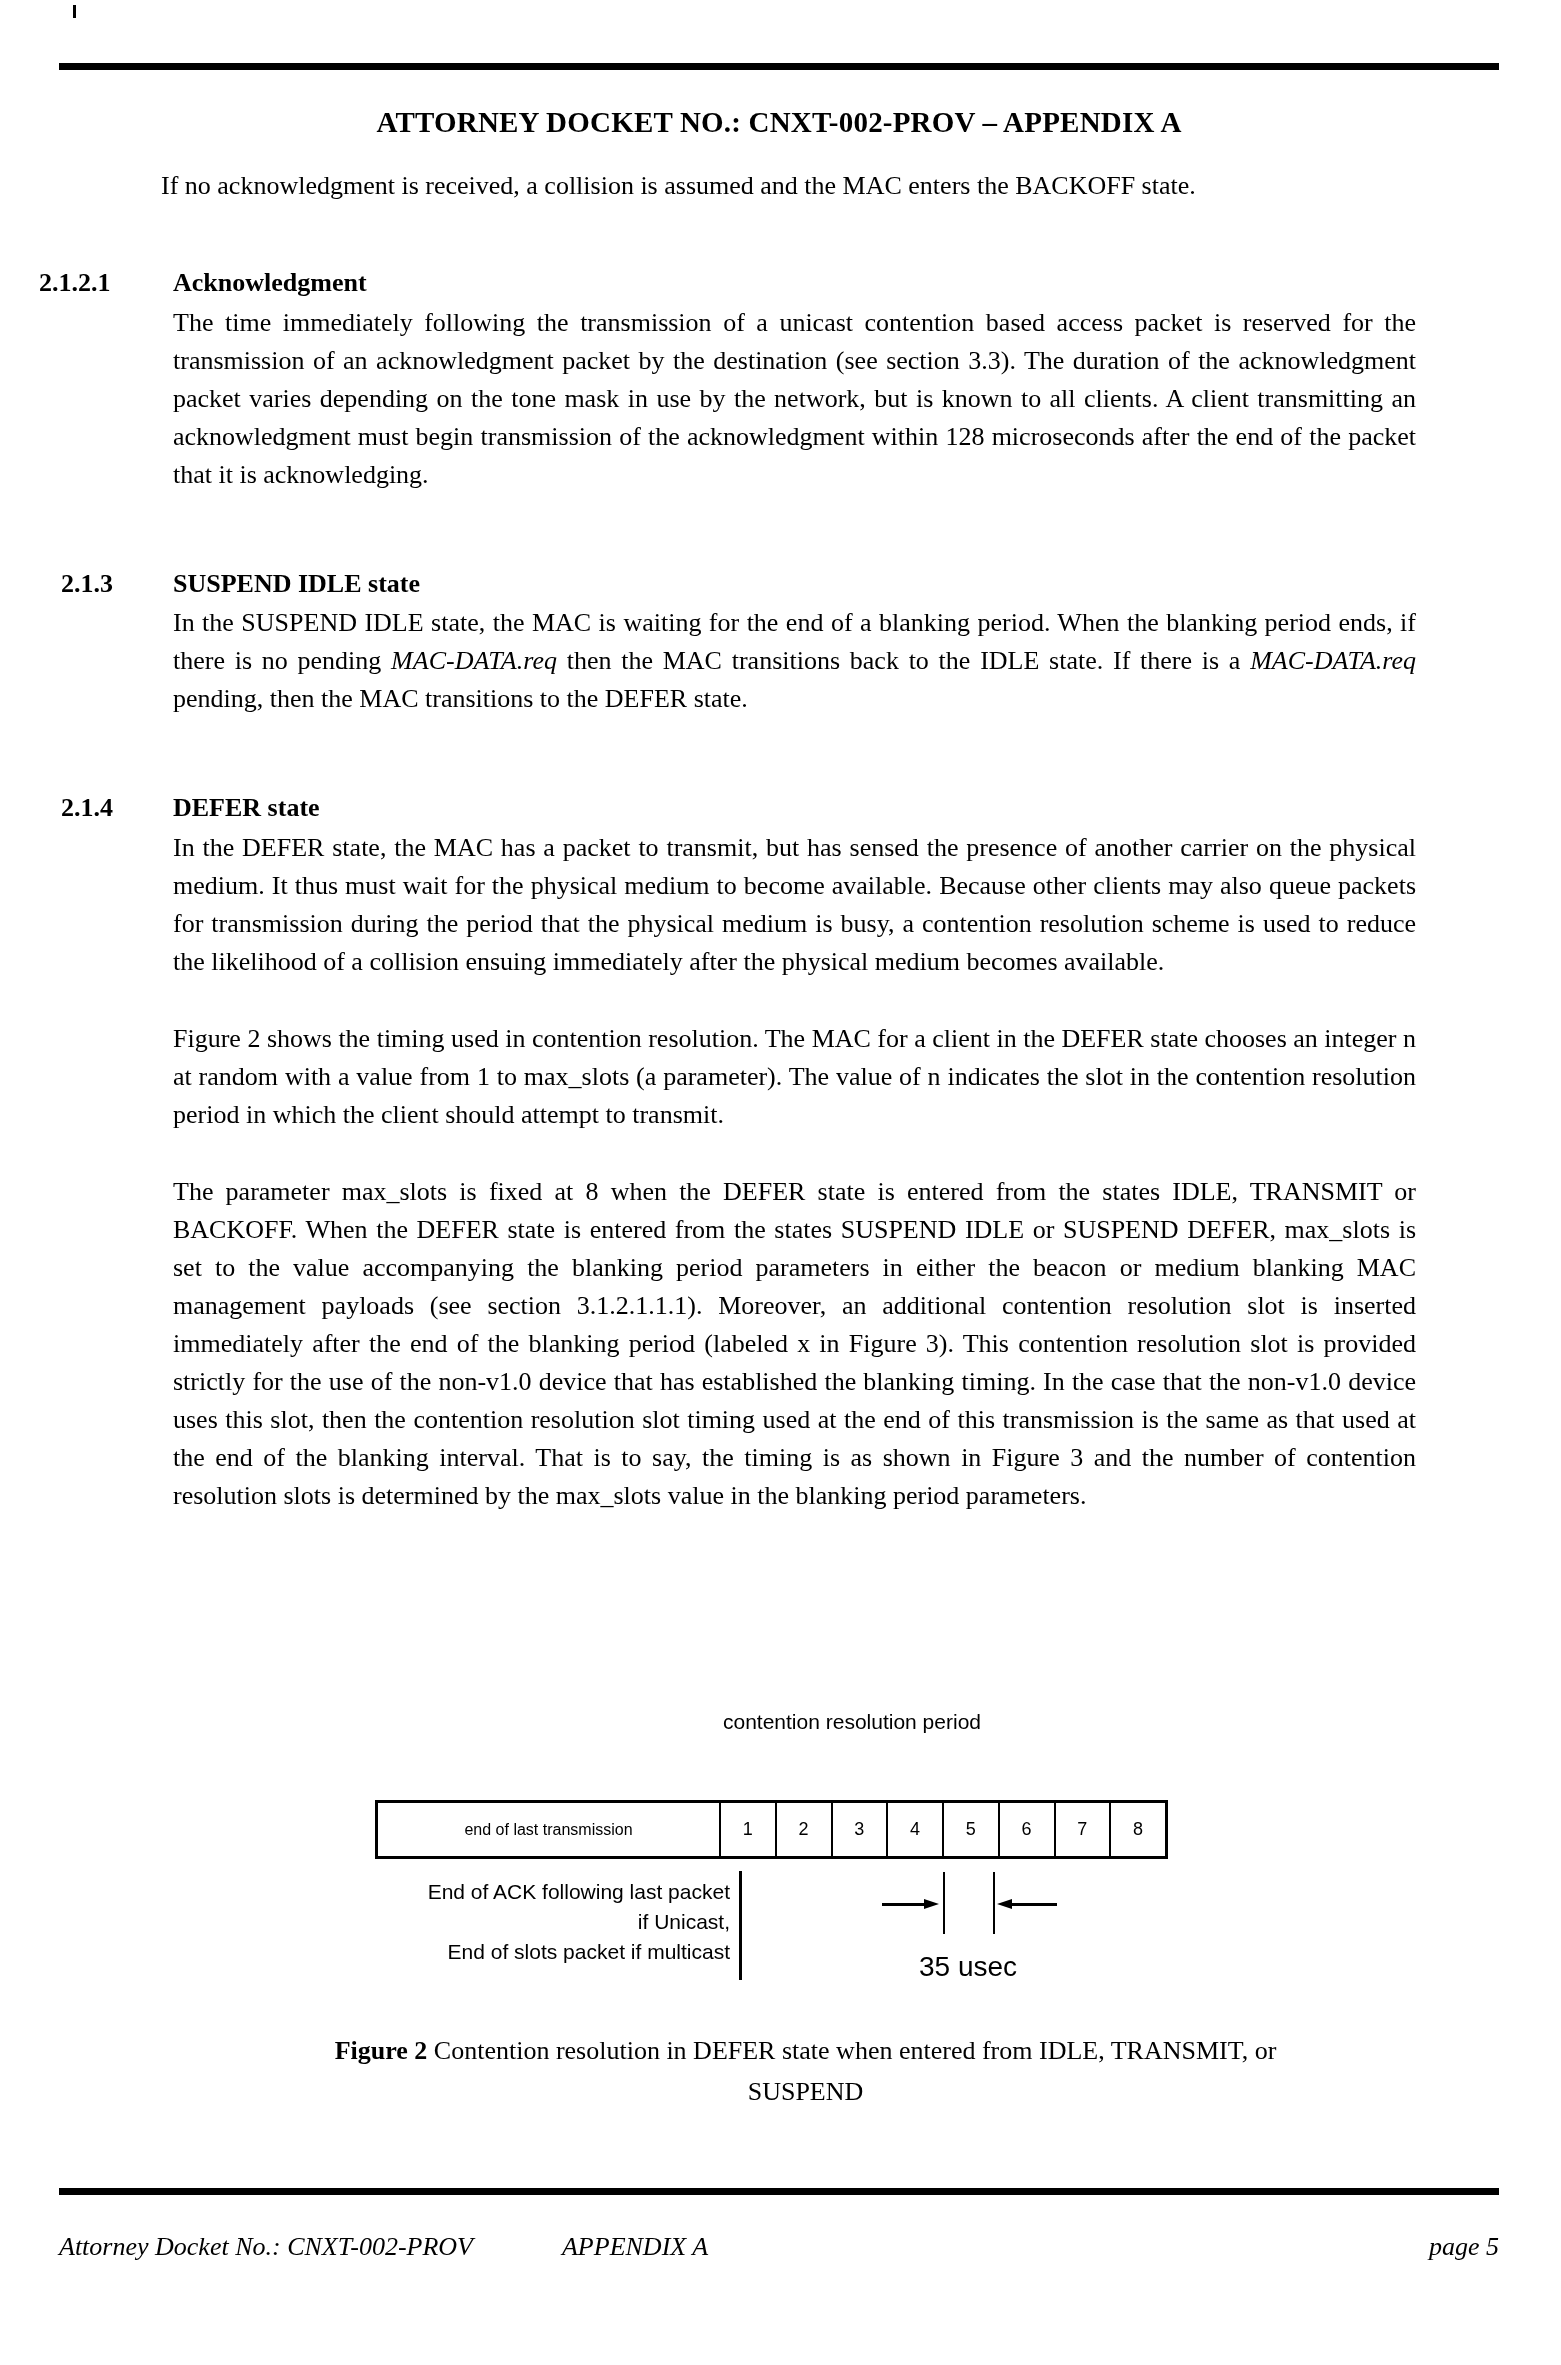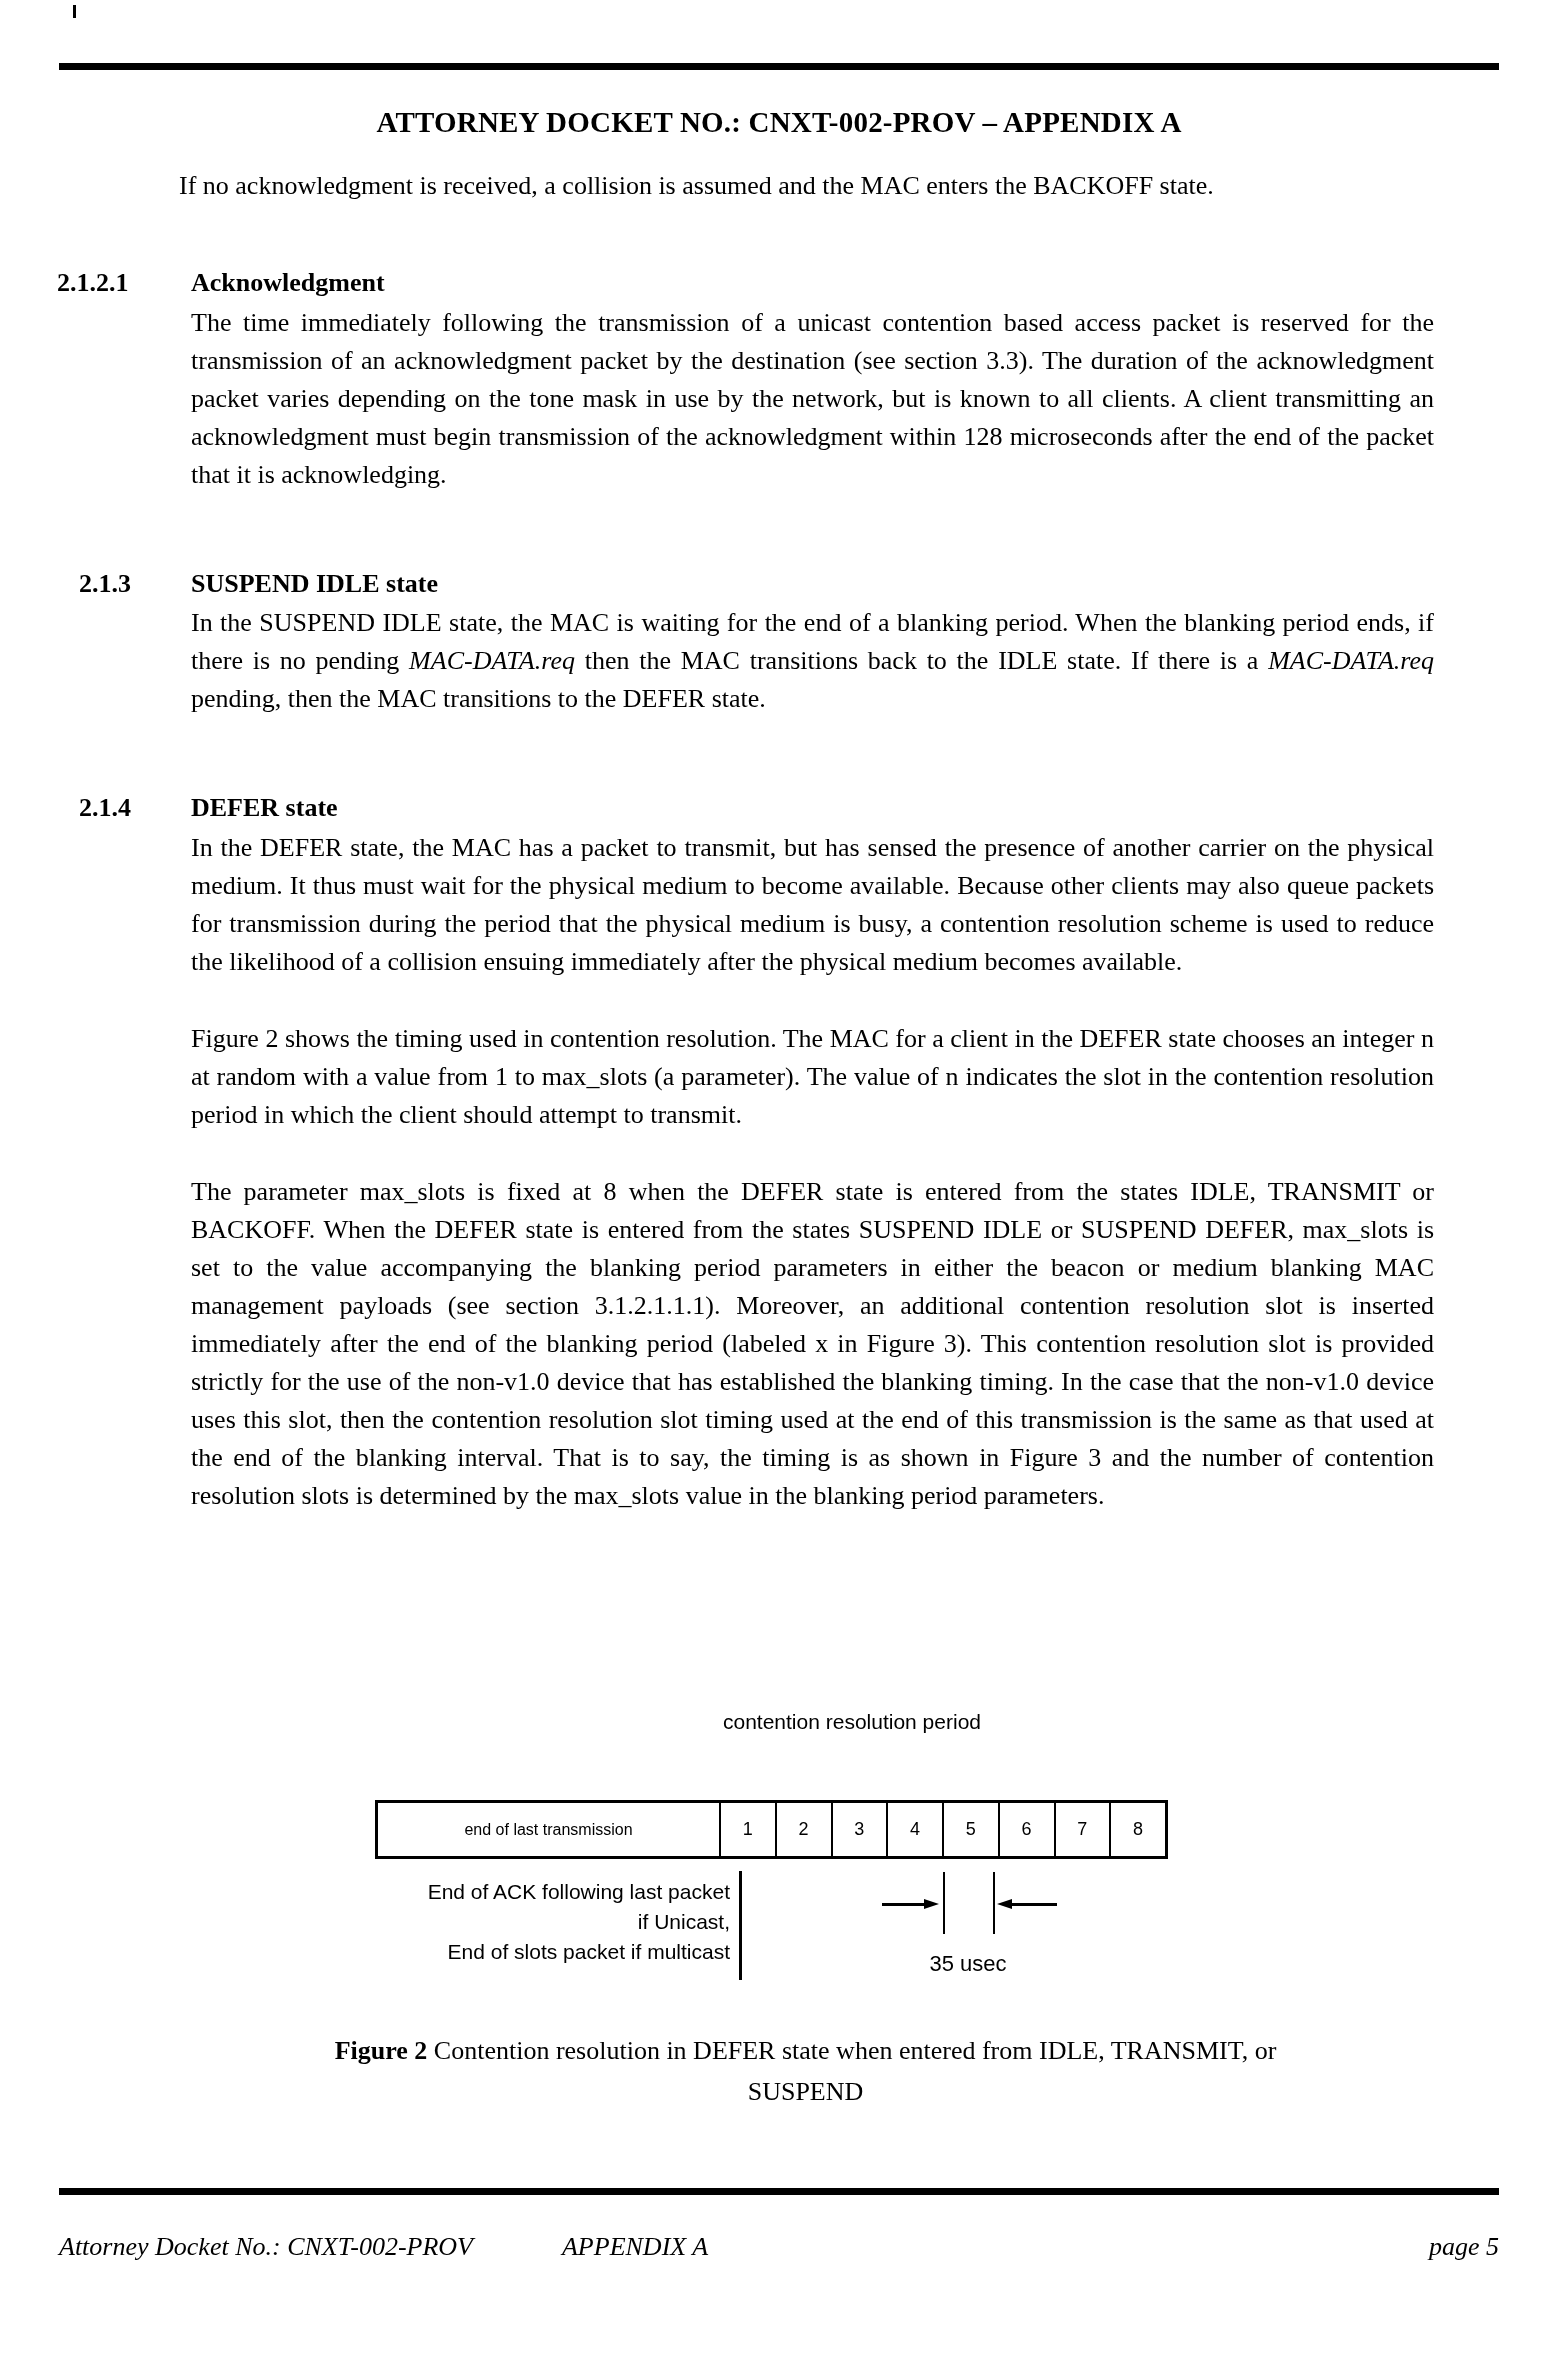--- a/index.html
+++ b/index.html
@@ -52,21 +52,21 @@
     width: 1440px;
     text-align: center;
     font-size: 29px;
     letter-spacing: 0.2px;
     font-weight: bold;
   }
 
   
   .content {
     position: absolute;
-    left: 179px;
+    left: 161px;
     top: 167px;
     width: 1267px;
   }
 
   p.body {
     margin: 0 0 0 0;
     font-size: 26px;
     line-height: 38px;
     text-align: justify;
     text-justify: inter-word;
@@ -205,21 +205,21 @@
   .arrow-in-right .arrow-line { left: 15px; width: 45px; }
   .arrow-in-right .arrow-head { left: 0; border-right: 15px solid #000; }
 
   .usec-label {
     position: absolute;
     left: 885px;
     top: 241px;
     width: 166px;
     text-align: center;
     font-family: "Liberation Sans", "DejaVu Sans", sans-serif;
-    font-size: 22px;
+    font-size: 28px;
   }
 
   
   .fig-caption {
     position: absolute;
     left: 172px;
     top: 2030px;
     width: 1267px;
     text-align: center;
     font-size: 26px;

